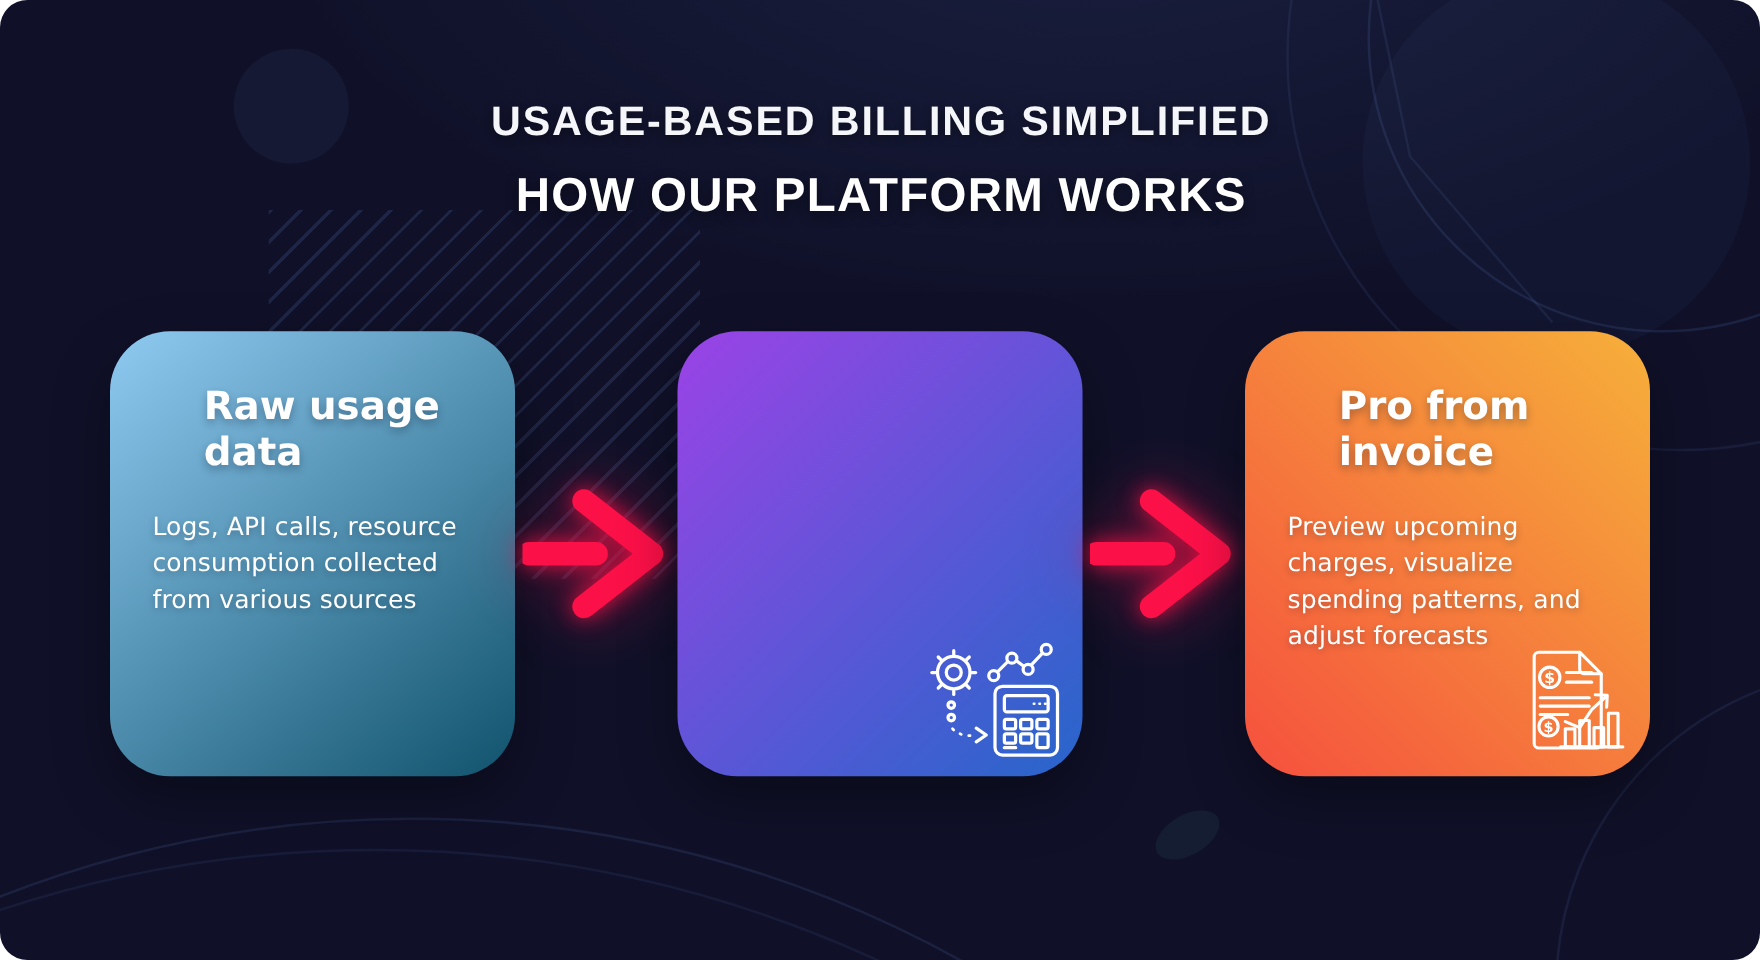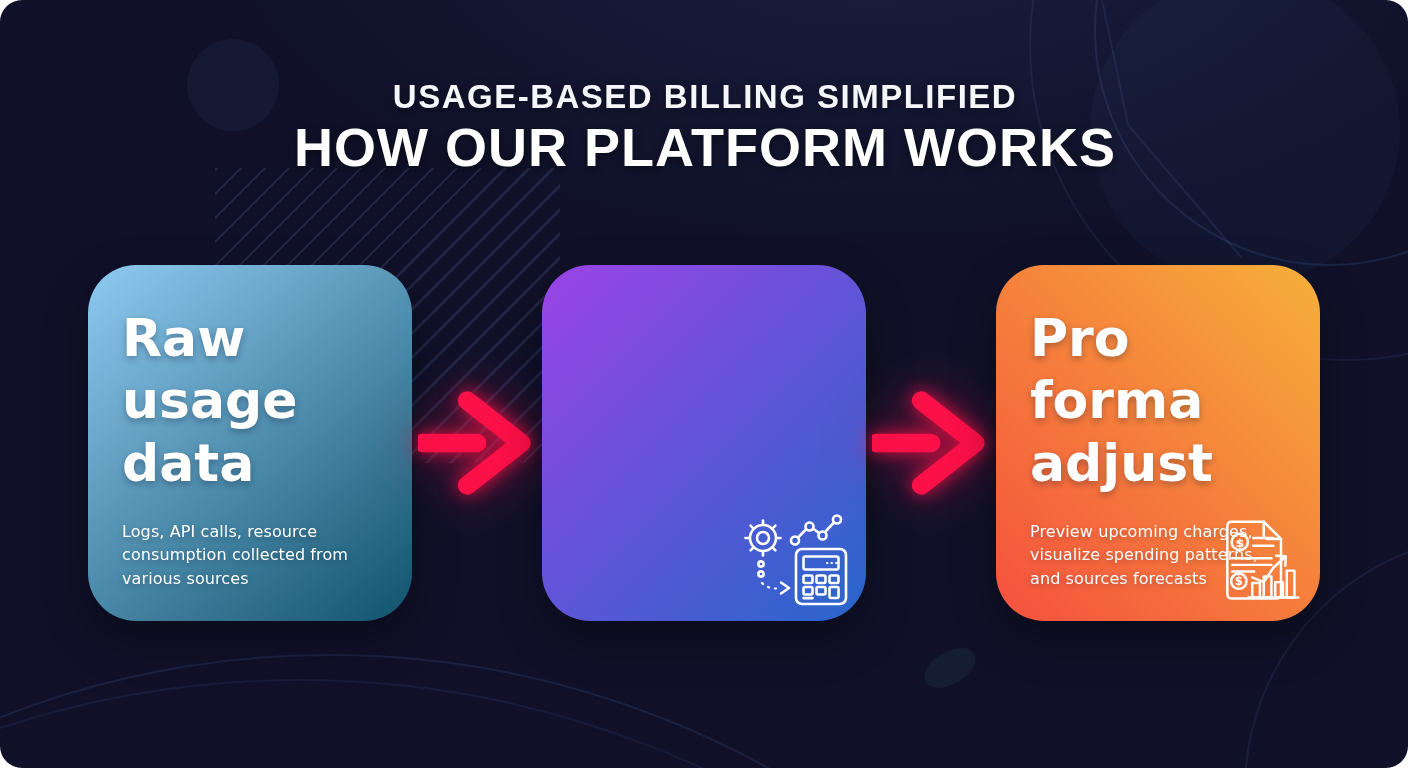--- a/index.html
+++ b/index.html
@@ -50,23 +50,23 @@
   }
   .eyebrow {
     font-family: "Liberation Sans", sans-serif;
     font-size: 33px;
     font-weight: 700;
     letter-spacing: 1.5px;
     color: #F4F6FA;
     text-shadow: 0 2px 8px rgba(0,0,0,0.4);
   }
   .main-title {
-    margin-top: 0;
+    margin-top: 20px;
     font-family: "Liberation Sans", sans-serif;
-    font-size: 54px;
+    font-size: 38px;
     font-weight: 700;
     letter-spacing: 1px;
     color: #FFFFFF;
     text-shadow: 0 3px 10px rgba(0,0,0,0.45);
   }
   
   .cards-row {
     position: absolute;
     top: 265px;
     left: 88px;
@@ -80,30 +80,31 @@
     position: relative;
     width: 324px;
     border-radius: 48px;
     padding: 42px 0 0 34px;
     box-sizing: border-box;
     box-shadow: 0 18px 44px rgba(0,0,0,0.38);
     overflow: hidden;
   }
   .card-title {
     width: 256px;
-    font-size: 52px;
+    font-size: 31px;
     font-weight: 700;
     line-height: 1.2;
     color: #FFFFFF;
     text-shadow: 0 3px 7px rgba(8,18,40,0.30);
+    margin-left: 41px;
   }
   .card-desc {
     margin-top: 26px;
     width: 250px;
-    font-size: 16px;
+    font-size: 20px;
     line-height: 1.45;
     letter-spacing: 0.1px;
     color: #FFFFFF;
     text-shadow: 0 2px 6px rgba(8,18,40,0.28);
   }
   .card-icon {
     position: absolute;
     pointer-events: none;
   }
   .icon-gear-calc { right: 12px; bottom: 14px; }
@@ -239,22 +240,22 @@
     </div>
 
     <div class="arrow-cell">
       <svg width="118" height="104" viewBox="0 0 120 104">
         <line class="arrow-stroke" x1="5" y1="52" x2="60" y2="52"></line>
         <polyline class="arrow-stroke" points="50,9 105,52 50,95"></polyline>
       </svg>
     </div>
 
     <div class="card" style="background: linear-gradient(45deg, rgb(245, 80, 62), rgb(246, 176, 58));">
-      <div class="card-title">Pro forma adjust</div>
-      <div class="card-desc">Preview upcoming charges, visualize spending patterns, and sources forecasts</div>
+      <div class="card-title">Pro from invoice</div>
+      <div class="card-desc">Preview upcoming charges, visualize spending patterns, and adjust forecasts</div>
       <div class="card-icon icon-invoice">
         <svg width="92" height="94" viewBox="0 0 96 96">
 
           <g class="ic">
             <path d="M16 10 a4 4 0 0 1 4-4 h34 l18 18 v58 a4 4 0 0 1 -4 4 H20 a4 4 0 0 1 -4-4 Z"></path>
             <path d="M54 6 v14 a4 4 0 0 0 4 4 h14"></path>
 
             <circle cx="29" cy="27" r="8.5"></circle>
             <circle cx="28" cy="68" r="8"></circle>
 

